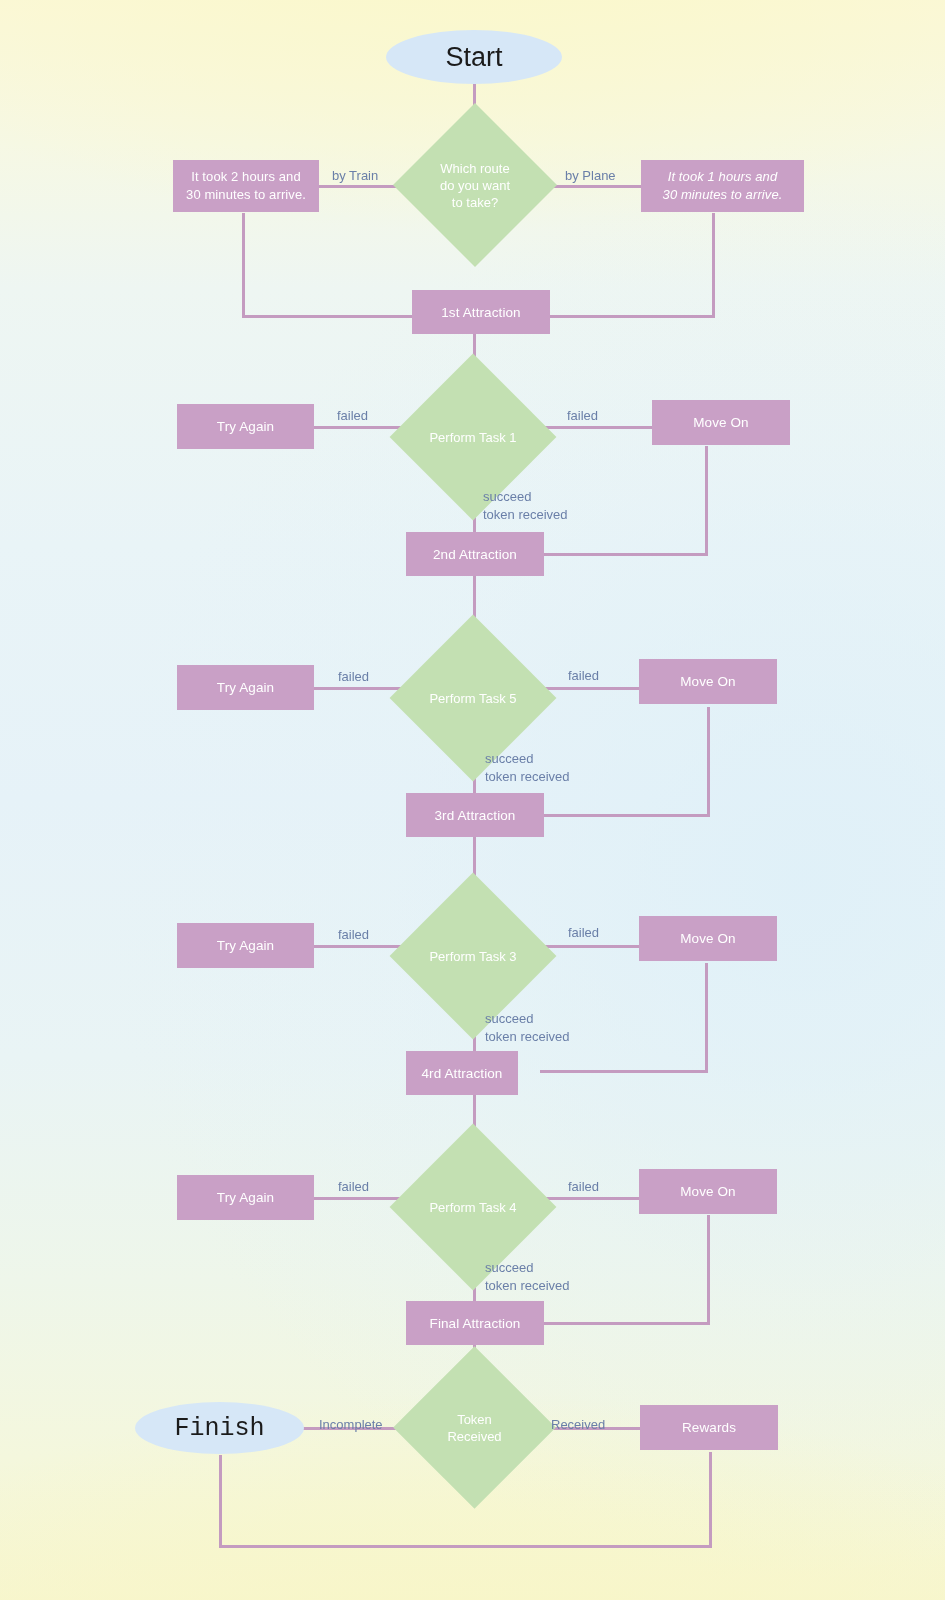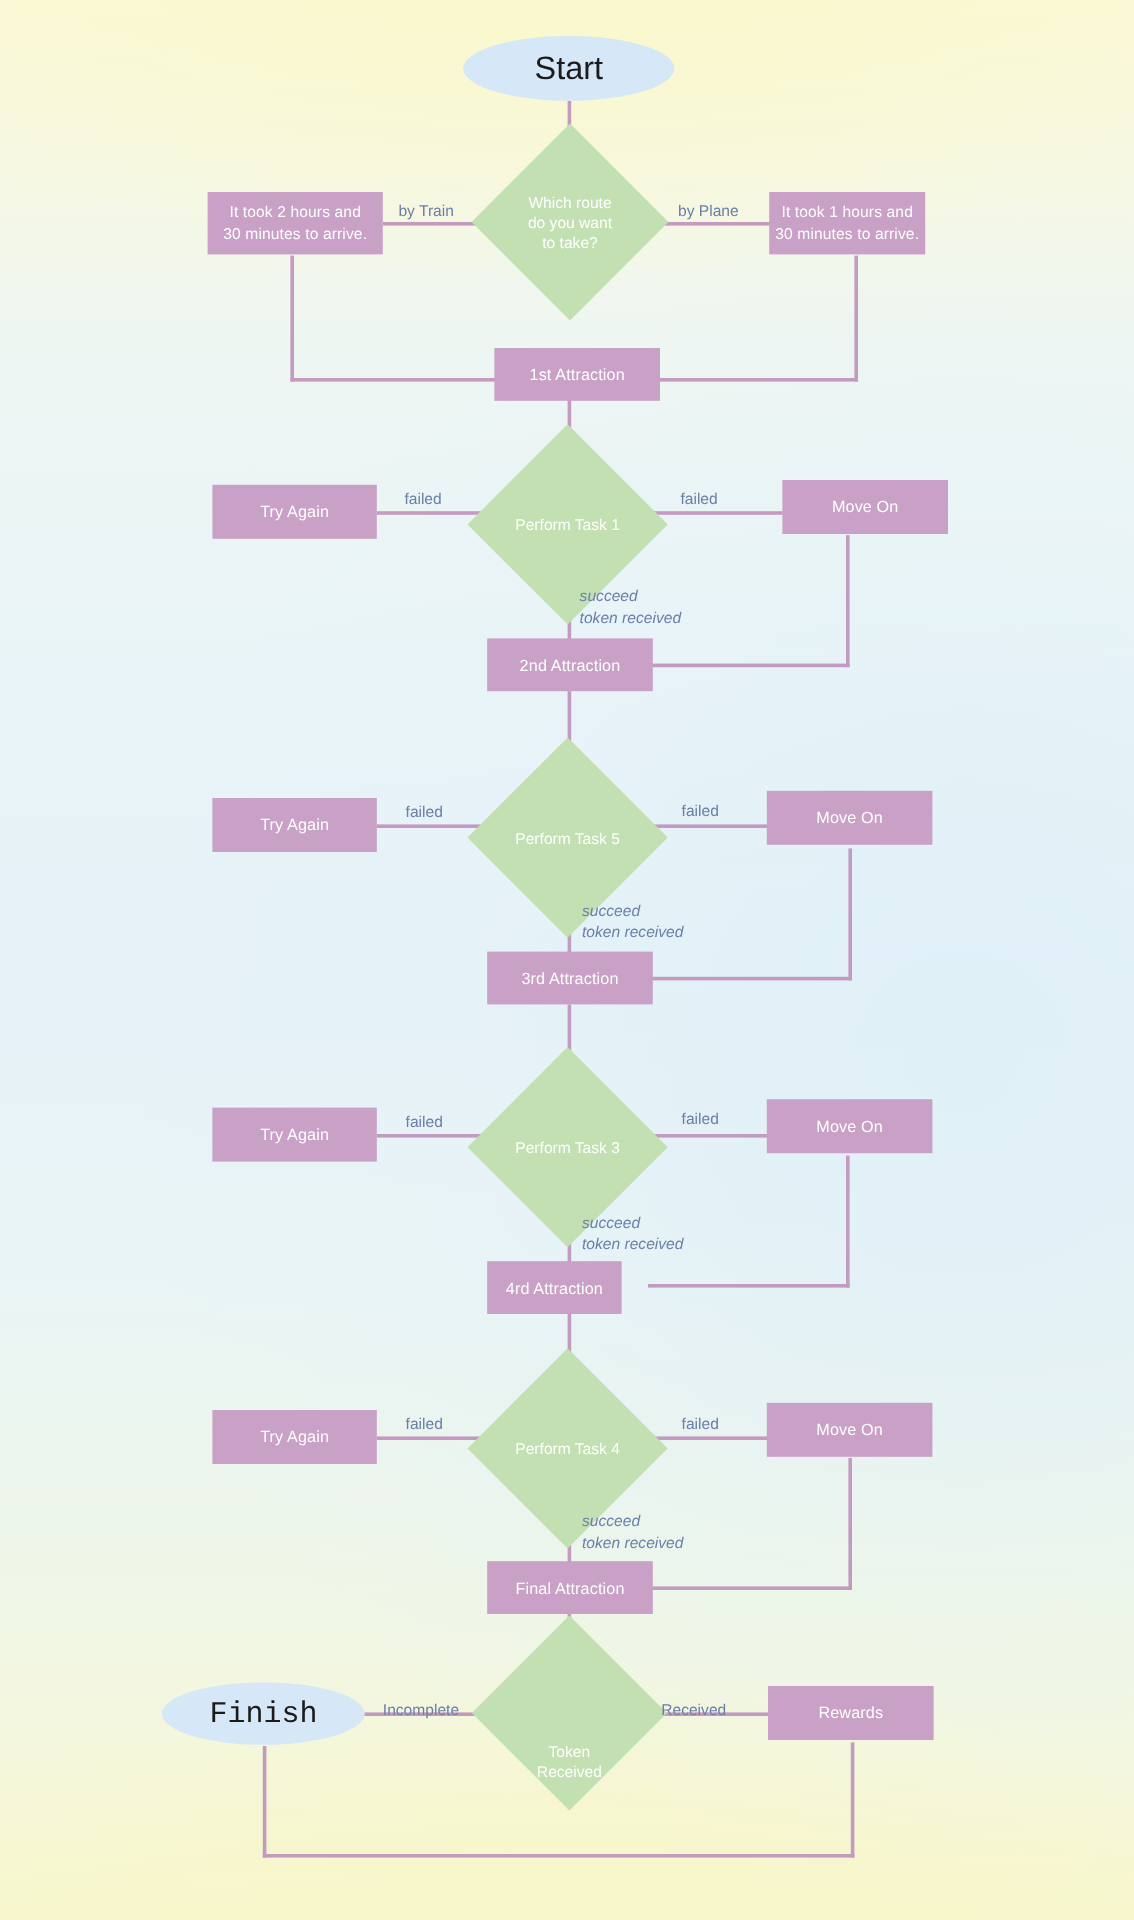--- a/index.html
+++ b/index.html
@@ -56,21 +56,21 @@
   }
   .term.small{font-size:25px;}
 
   .elabel{
     position:absolute;
     color:#6a7fa8;
     font-size:13px;
     line-height:17px;
     white-space:pre;
   }
-  .elabel.two{line-height:18px;font-style:italic;}
+  .elabel.two{line-height:18px;}
 </style>
 </head>
 <body>
 
 <div id="canvas">
 
   <div class="edge v" style="left:473px;top:84px;height:42px;"></div>
 
   <div class="edge h" style="left:319px;top:185px;width:100px;"></div>
 
@@ -136,21 +136,21 @@
     <span class="dectext" style="white-space:pre-line;">Which route
 do you want
 to take?</span>
   </div>
 
   <div class="node proc multi" style="left:173px;top:160px;width:146px;height:52px;">
     <span style="white-space:pre-line;">It took 2 hours and
 30 minutes to arrive.</span>
   </div>
 
-  <div class="node proc multi" style="left:641px;top:160px;width:130px;height:52px;">
+  <div class="node proc multi" style="left:641px;top:160px;width:163px;height:52px;font-style:italic;">
     <span style="white-space:pre-line;">It took 1 hours and
 30 minutes to arrive.</span>
   </div>
 
   <div class="node proc" style="left:412px;top:290px;width:138px;height:44px;">
     <span>1st Attraction</span>
   </div>
 
   <div class="node dec" style="left:414px;top:378px;width:118px;height:118px;">
     <span class="diamond"></span>
@@ -213,21 +213,21 @@
   </div>
 
   <div class="node proc" style="left:639px;top:1169px;width:138px;height:45px;">
     <span>Move On</span>
   </div>
 
   <div class="node proc" style="left:406px;top:1301px;width:138px;height:44px;">
     <span>Final Attraction</span>
   </div>
 
-  <div class="node dec" style="left:417px;top:1370px;width:115px;height:115px;align-items:flex-end;">
+  <div class="node dec" style="left:417px;top:1370px;width:115px;height:115px;">
     <span class="diamond"></span>
     <span class="dectext" style="white-space:pre-line;">Token
 Received</span>
   </div>
 
   <div class="node proc" style="left:640px;top:1405px;width:138px;height:45px;">
     <span>Rewards</span>
   </div>
 
   <div class="node term small" style="left:135px;top:1402px;width:169px;height:52px;font-family:Liberation Mono, monospace;">

